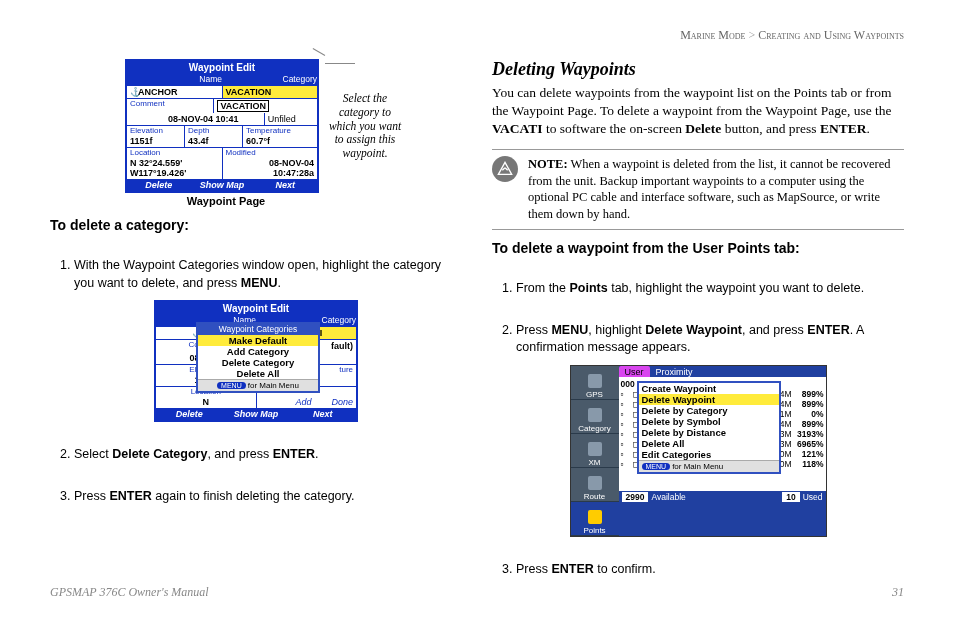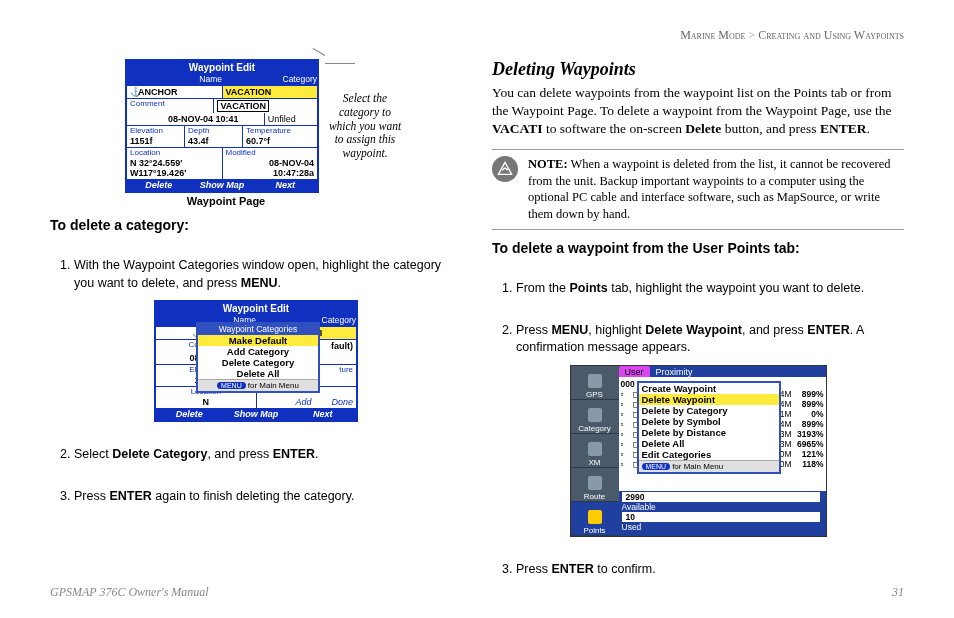--- a/index.html
+++ b/index.html
@@ -54,21 +54,21 @@
   .device2 .menu2 .mi.hl { background:#ffeb3b; }
   .device2 .menu2 .hint2 { background:#e0e0e0; font-size:8px; padding:1px 3px; border-top:1px solid #aaa;}
   .device2 .menu2 .hint2 .pill { background:#1030c0; color:#fff; border-radius:6px; padding:0 4px; font-size:7px; margin-right:2px;}
   .device2 .bgrows { position:absolute; left:2px; top:2px; right:2px; font-size:8.5px; color:#000;}
   .device2 .bgrows .br { display:flex; gap:2px; }
   .device2 .bgrows .br span:nth-child(1){width:10px;} 
   .device2 .bgrows .br span:nth-child(2){width:10px;}
   .device2 .bgrows .br span:nth-child(3){flex:1;}
   .device2 .bgrows .br span:nth-child(4){width:24px; text-align:right;}
   .device2 .bgrows .br span:nth-child(5){width:30px; text-align:right; font-weight:bold;}
-  .device2 .statbar { background:#2040a0; color:#fff; font-size:8.5px; display:flex; padding:1px 3px;flex-direction:column; }
+  .device2 .statbar { background:#2040a0; color:#fff; font-size:8.5px; display:flex; padding:1px 3px; }
   .device2 .statbar .box { background:#fff; color:#000; padding:0 4px; margin-right:3px; font-weight:bold;}
   
   .popup { position:absolute; left:40px; top:20px; width:120px; border:2px solid #3050c0; background:#fff; z-index:3;}
   .popup .ptitle { background:#3050c0; color:#fff; font-size:8.5px; text-align:center; padding:0 0 1px 0;}
   .popup .pi { font-size:9.5px; font-weight:bold; padding:0 3px;}
   .popup .pi.hl { background:#ffeb3b;}
   .popup .phint { font-size:8px; padding:1px 3px; border-top:1px solid #aaa; background:#e0e0e0;}
   .popup .phint .pill { background:#1030c0; color:#fff; border-radius:6px; padding:0 4px; font-size:7px; margin-right:2px;}
 
   b { font-weight:bold; }

